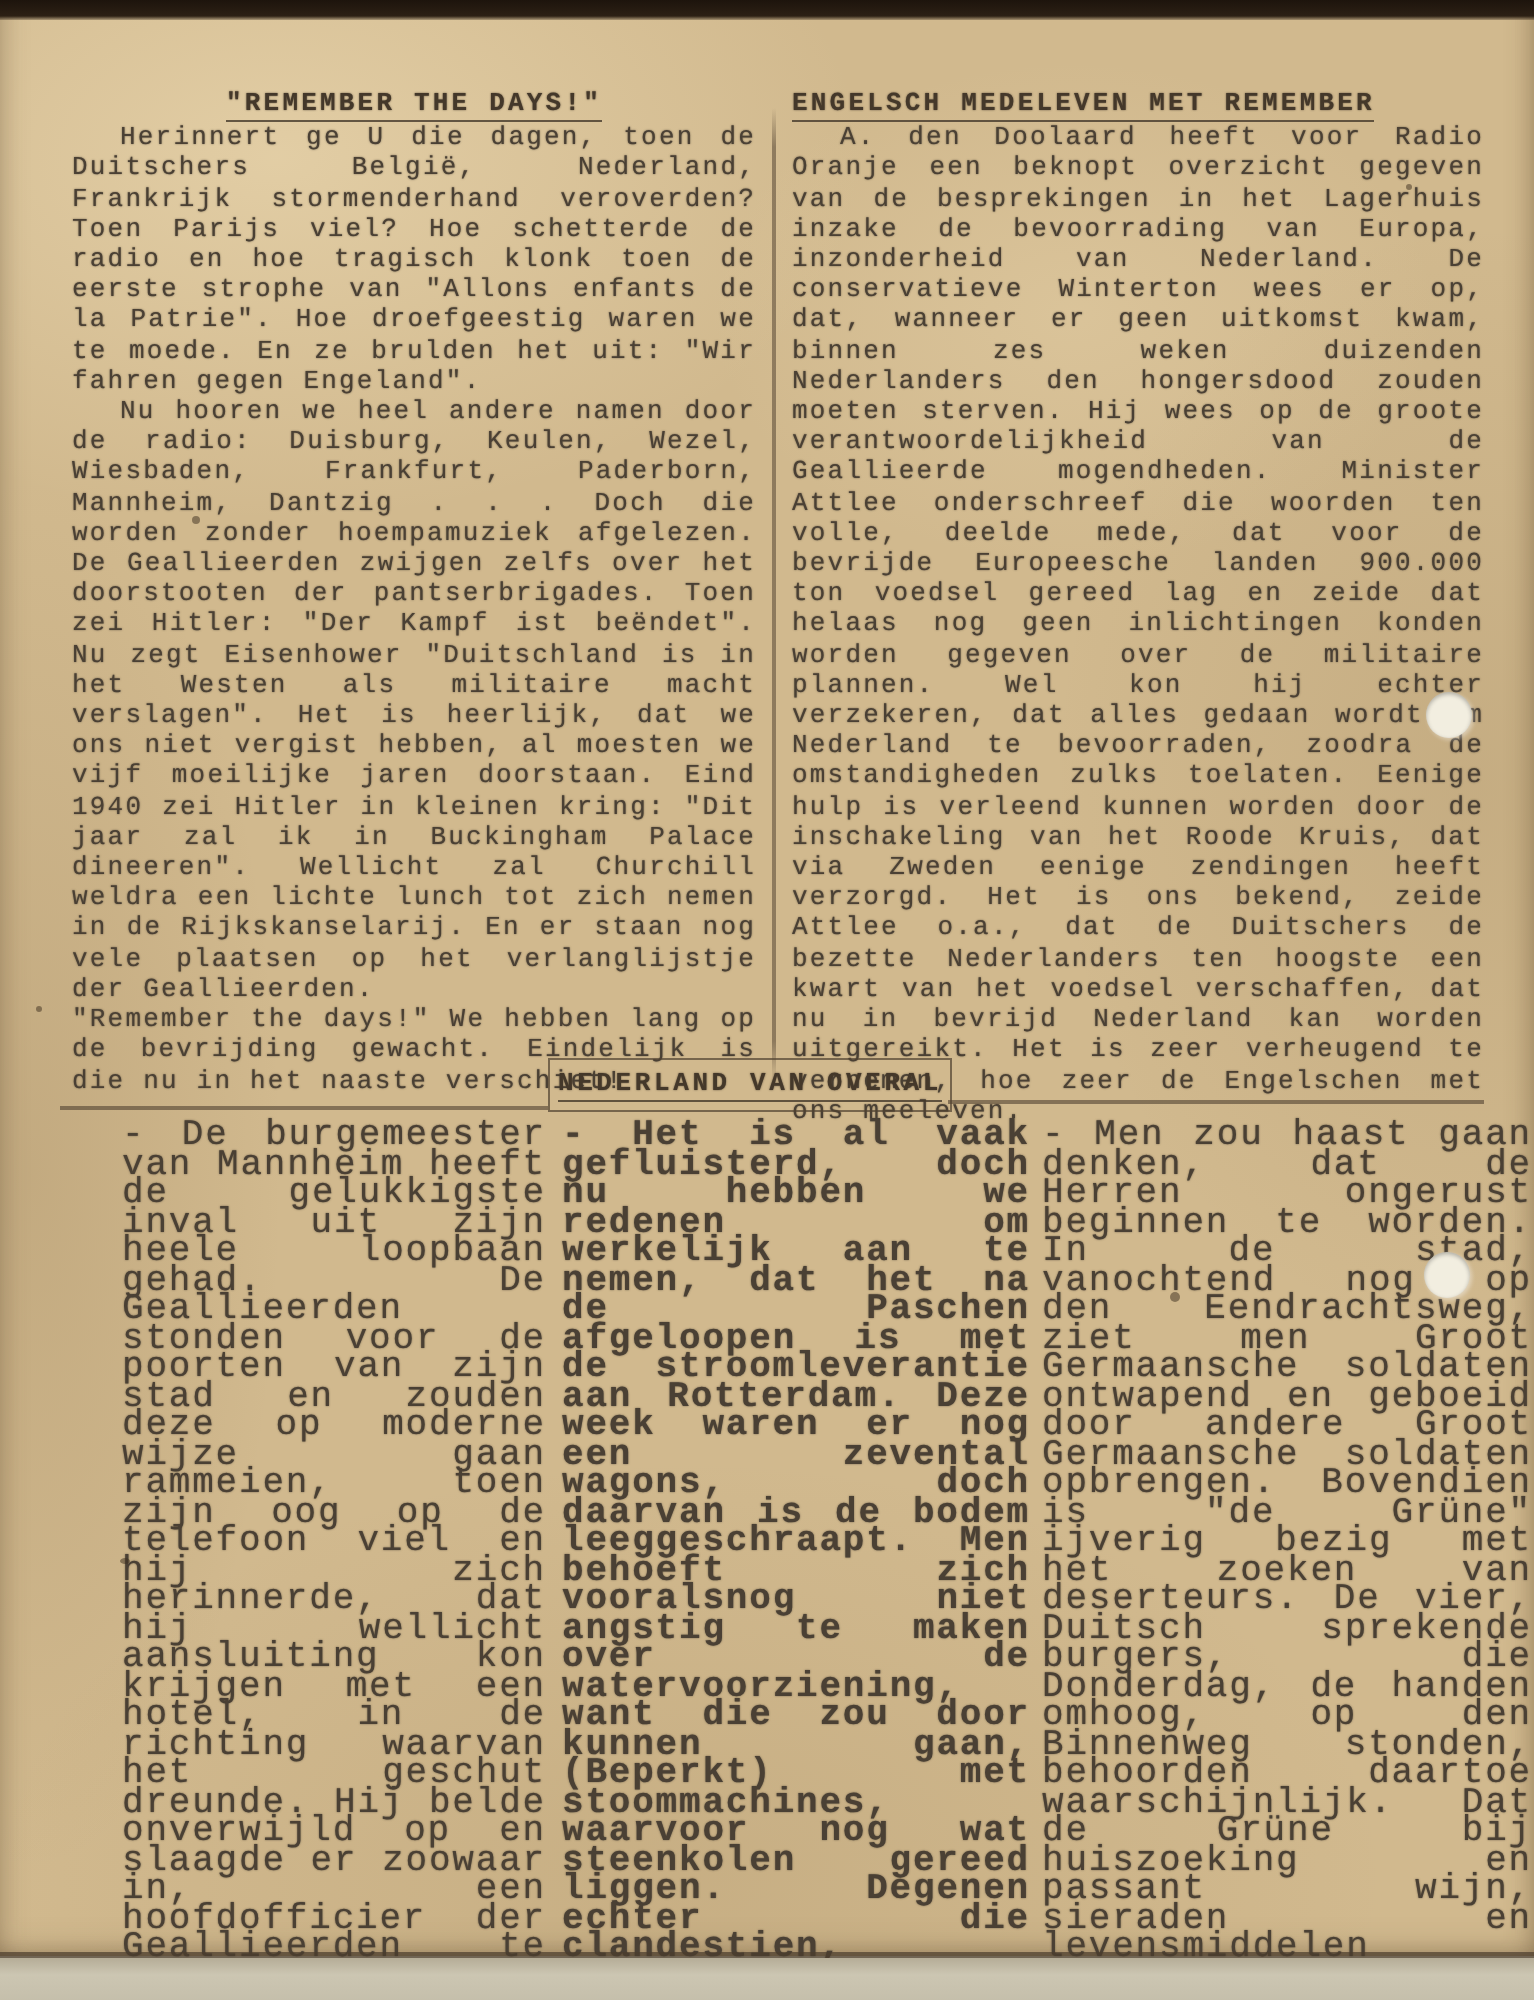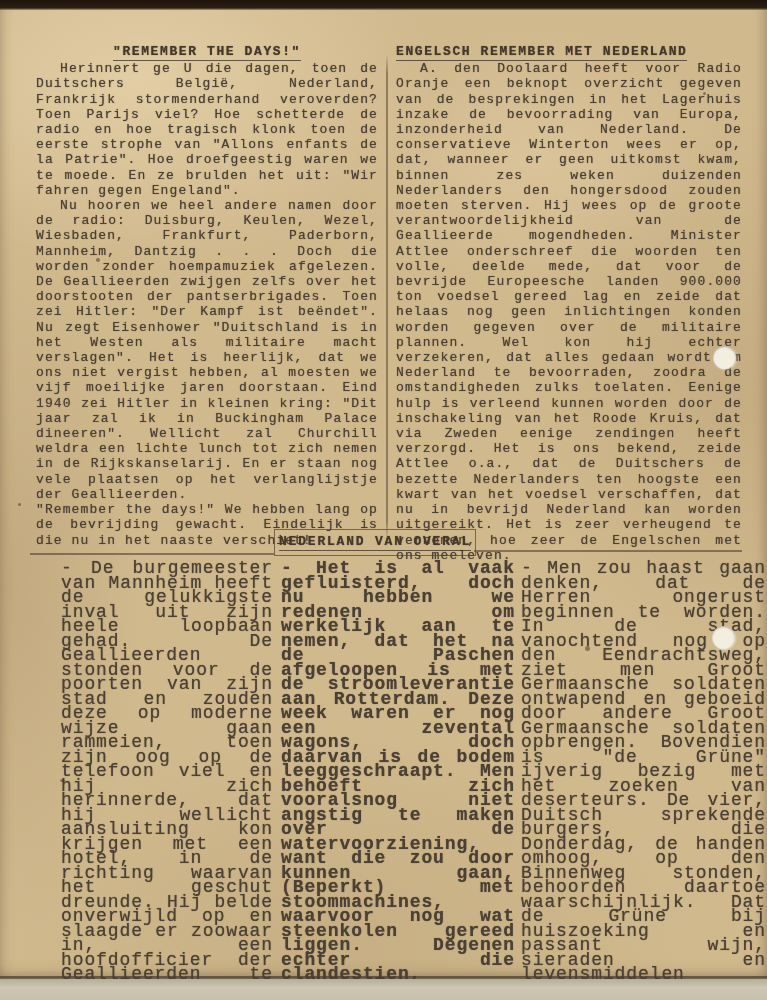--- a/index.html
+++ b/index.html
@@ -92,21 +92,21 @@
     </div>
     <p class="indent">Herinnert ge U die dagen, toen de Duitschers België, Nederland, Frankrijk stormenderhand veroverden? Toen Parijs viel? Hoe schetterde de radio en hoe tragisch klonk toen de eerste strophe van "Allons enfants de la Patrie". Hoe droefgeestig waren we te moede. En ze brulden het uit: "Wir fahren gegen Engeland".</p>
     <p class="indent">Nu hooren we heel andere namen door de radio: Duisburg, Keulen, Wezel, Wiesbaden, Frankfurt, Paderborn, Mannheim, Dantzig . . . Doch die worden zonder hoempamuziek afgelezen. De Geallieerden zwijgen zelfs over het doorstooten der pantserbrigades. Toen zei Hitler: "Der Kampf ist beëndet". Nu zegt Eisenhower "Duitschland is in het Westen als militaire macht verslagen". Het is heerlijk, dat we ons niet vergist hebben, al moesten we vijf moeilijke jaren doorstaan. Eind 1940 zei Hitler in kleinen kring: "Dit jaar zal ik in Buckingham Palace dineeren". Wellicht zal Churchill weldra een lichte lunch tot zich nemen in de Rijkskanselarij. En er staan nog vele plaatsen op het verlanglijstje der Geallieerden.</p>
     <p>"Remember the days!" We hebben lang op de bevrijding gewacht. Eindelijk is die nu in het naaste verschiet!</p>
   </div>
 
   <div class="vdiv"></div>
 
   <div class="col coltop" style="left:396px;top:44px;width:346px;height:500px;">
     <div class="headline">
-      <span class="ul">ENGELSCH REMEMBER MET NEDERLAND</span>
+      <span class="ul">ENGELSCH MEDELEVEN MET REMEMBER</span>
     </div>
     <p class="indent">A. den Doolaard heeft voor Radio Oranje een beknopt overzicht gegeven van de besprekingen in het Lagerhuis inzake de bevoorrading van Europa, inzonderheid van Nederland. De conservatieve Winterton wees er op, dat, wanneer er geen uitkomst kwam, binnen zes weken duizenden Nederlanders den hongersdood zouden moeten sterven. Hij wees op de groote verantwoordelijkheid van de Geallieerde mogendheden. Minister Attlee onderschreef die woorden ten volle, deelde mede, dat voor de bevrijde Europeesche landen 900.000 ton voedsel gereed lag en zeide dat helaas nog geen inlichtingen konden worden gegeven over de militaire plannen. Wel kon hij echter verzekeren, dat alles gedaan wordt om Nederland te bevoorraden, zoodra de omstandigheden zulks toelaten. Eenige hulp is verleend kunnen worden door de inschakeling van het Roode Kruis, dat via Zweden eenige zendingen heeft verzorgd. Het is ons bekend, zeide Attlee o.a., dat de Duitschers de bezette Nederlanders ten hoogste een kwart van het voedsel verschaffen, dat nu in bevrijd Nederland kan worden uitgereikt. Het is zeer verheugend te vernemen, hoe zeer de Engelschen met ons meeleven.</p>
   </div>
 
   <div class="hrule left"></div>
   <div class="hrule right"></div>
   <div class="tabbox">
     <span class="ul">NEDERLAND VAN OVERAL</span>
   </div>
 

